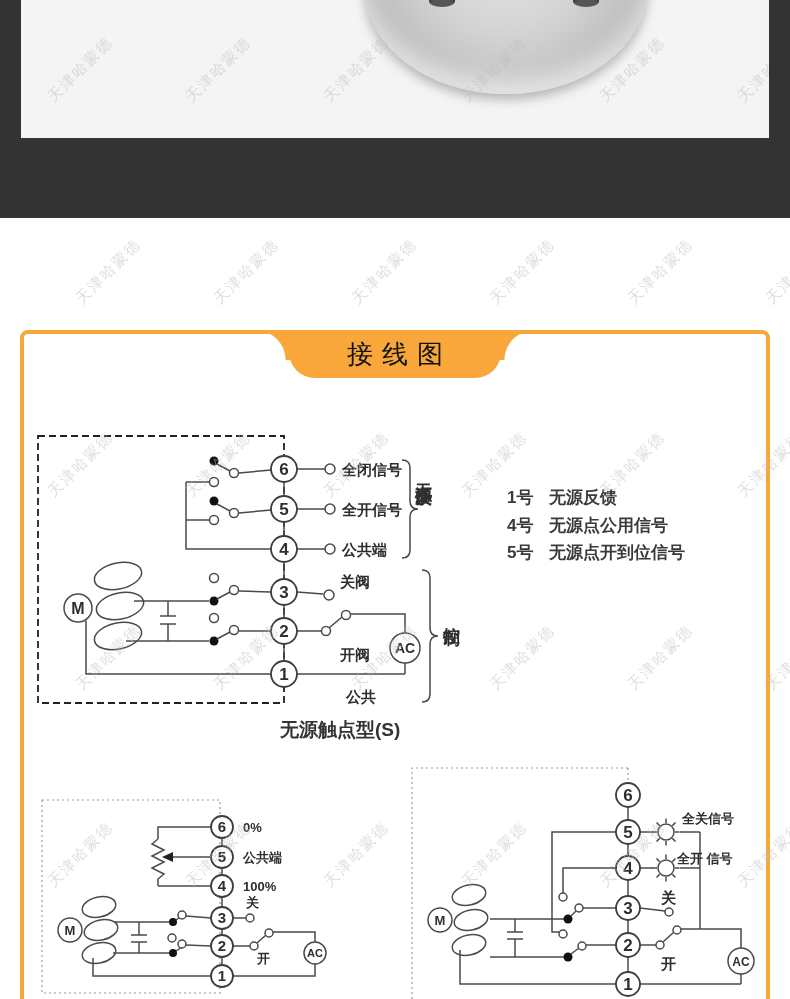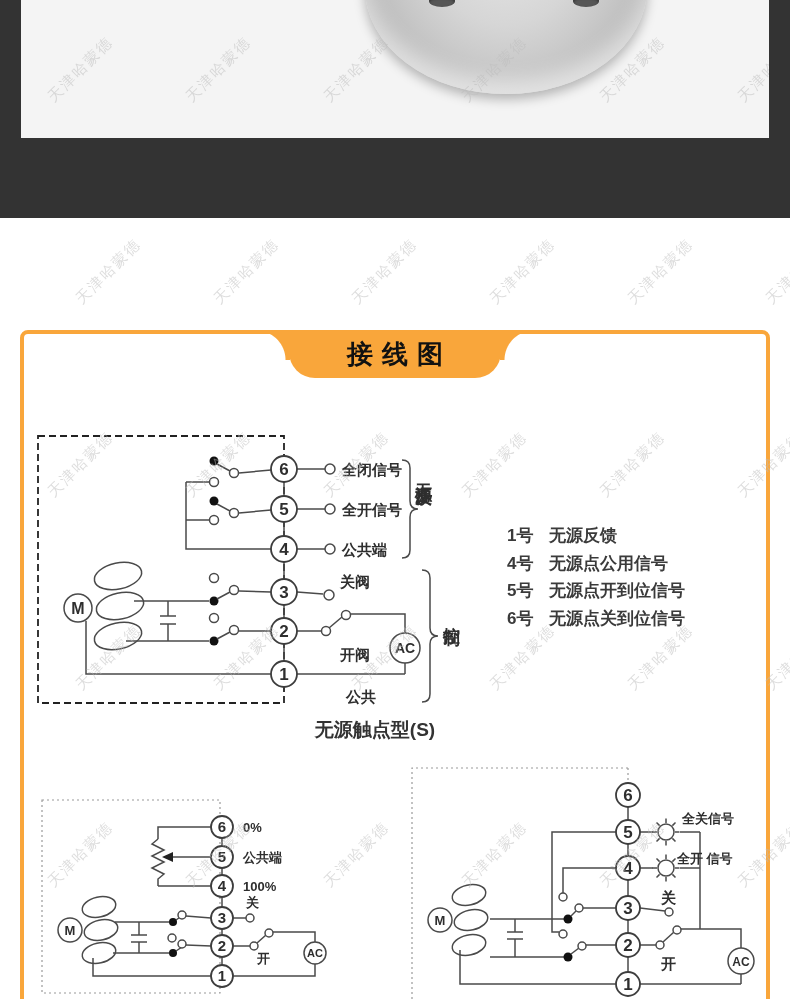--- a/index.html
+++ b/index.html
@@ -23,43 +23,43 @@
   
   .panel{position:absolute;left:20px;top:330px;width:742px;height:680px;background:#fff;
          border:4px solid #F9A63B;border-radius:8px 8px 0 0;z-index:10;}
   .header-tab{position:absolute;top:-4px;left:50%;transform:translateX(-50%);
               width:212px;height:48px;background:#F9A63B;border-radius:0 0 26px 26px;
               display:flex;align-items:center;justify-content:center;}
   .header-tab::before{content:"";position:absolute;left:-33px;top:0;width:34px;height:30px;
        background:radial-gradient(circle at 0 100%, rgba(0,0,0,0) 29px, #F9A63B 30px);}
   .header-tab::after{content:"";position:absolute;right:-33px;top:0;width:34px;height:30px;
        background:radial-gradient(circle at 100% 100%, rgba(0,0,0,0) 29px, #F9A63B 30px);}
-  .header-title{font-size:26px;font-weight:bold;color:#111;letter-spacing:9px;padding-left:9px;}
+  .header-title{font-size:26px;font-weight:normal;color:#111;letter-spacing:9px;padding-left:9px;}
   
   .dgm{position:absolute;z-index:11;}
   svg .w{stroke:#4a4a4a;stroke-width:1.5;fill:none;}
   svg .dash{stroke:#222;stroke-width:1.8;fill:none;stroke-dasharray:7 4;}
   svg .dots{stroke:#9a9a9a;stroke-width:1.2;fill:none;stroke-dasharray:2 3;}
   svg .dot{fill:#111;stroke:none;}
   svg .oc{fill:#fff;stroke:#4a4a4a;stroke-width:1.5;}
   svg .term{fill:#fff;stroke:#3d3d3d;stroke-width:1.8;}
   svg text{fill:#2e2e2e;font-family:"Liberation Sans","DejaVu Sans",sans-serif;}
   svg .tnum{font-size:17px;font-weight:bold;text-anchor:middle;}
   svg .tnum.sm{font-size:15px;}
   svg .lbl{font-size:15px;font-weight:bold;}
   svg .lbl.sm{font-size:13px;}
   svg .mac{font-weight:bold;text-anchor:middle;}
   
   .vlabel{position:absolute;z-index:12;writing-mode:vertical-rl;text-orientation:upright;
           font-size:17px;font-weight:bold;color:#2e2e2e;letter-spacing:2px;}
   
-  .notes{position:absolute;left:507px;top:484px;z-index:11;margin-top:38px;}
+  .notes{position:absolute;left:507px;top:484px;z-index:11;}
   .note-row{display:flex;height:27.5px;align-items:center;font-size:17px;font-weight:bold;color:#3a3a3a;}
   .note-num{width:42px;}
-  .caption{position:absolute;left:280px;top:717px;width:190px;text-align:center;z-index:11;
+  .caption{position:absolute;left:280px;top:717px;width:190px;z-index:11;
            font-size:19px;font-weight:bold;color:#333;}
 </style>
 </head>
 <body>
 
 <div id="page">
 
   <div class="photo">
     <div class="flange"></div>
     <div class="hole h1"></div>
@@ -203,24 +203,20 @@
         <span>无源反馈</span>
       </div>
     <div class="note-row">
         <span class="note-num">4号</span>
         <span>无源点公用信号</span>
       </div>
     <div class="note-row">
         <span class="note-num">5号</span>
         <span>无源点开到位信号</span>
       </div>
-    <div class="note-row">
-        <span class="note-num">6号</span>
-        <span>无源点关到位信号</span>
-      </div>
   </div>
 
   <div class="caption">无源触点型(S)</div>
 
   <svg class="dgm" style="left:35px;top:795px;" width="300" height="204" viewBox="0 0 300 204">
     <rect class="dots" x="7" y="5" width="178" height="193"></rect>
     <line class="w" x1="187" y1="32" x2="187" y2="181"></line>
 
     <polyline class="w" points="176,32 123,32 123,44"></polyline>
     <polyline class="w" points="123,44 117,49 129,55 117,61 129,67 117,73 129,79 123,84 123,91"></polyline>

